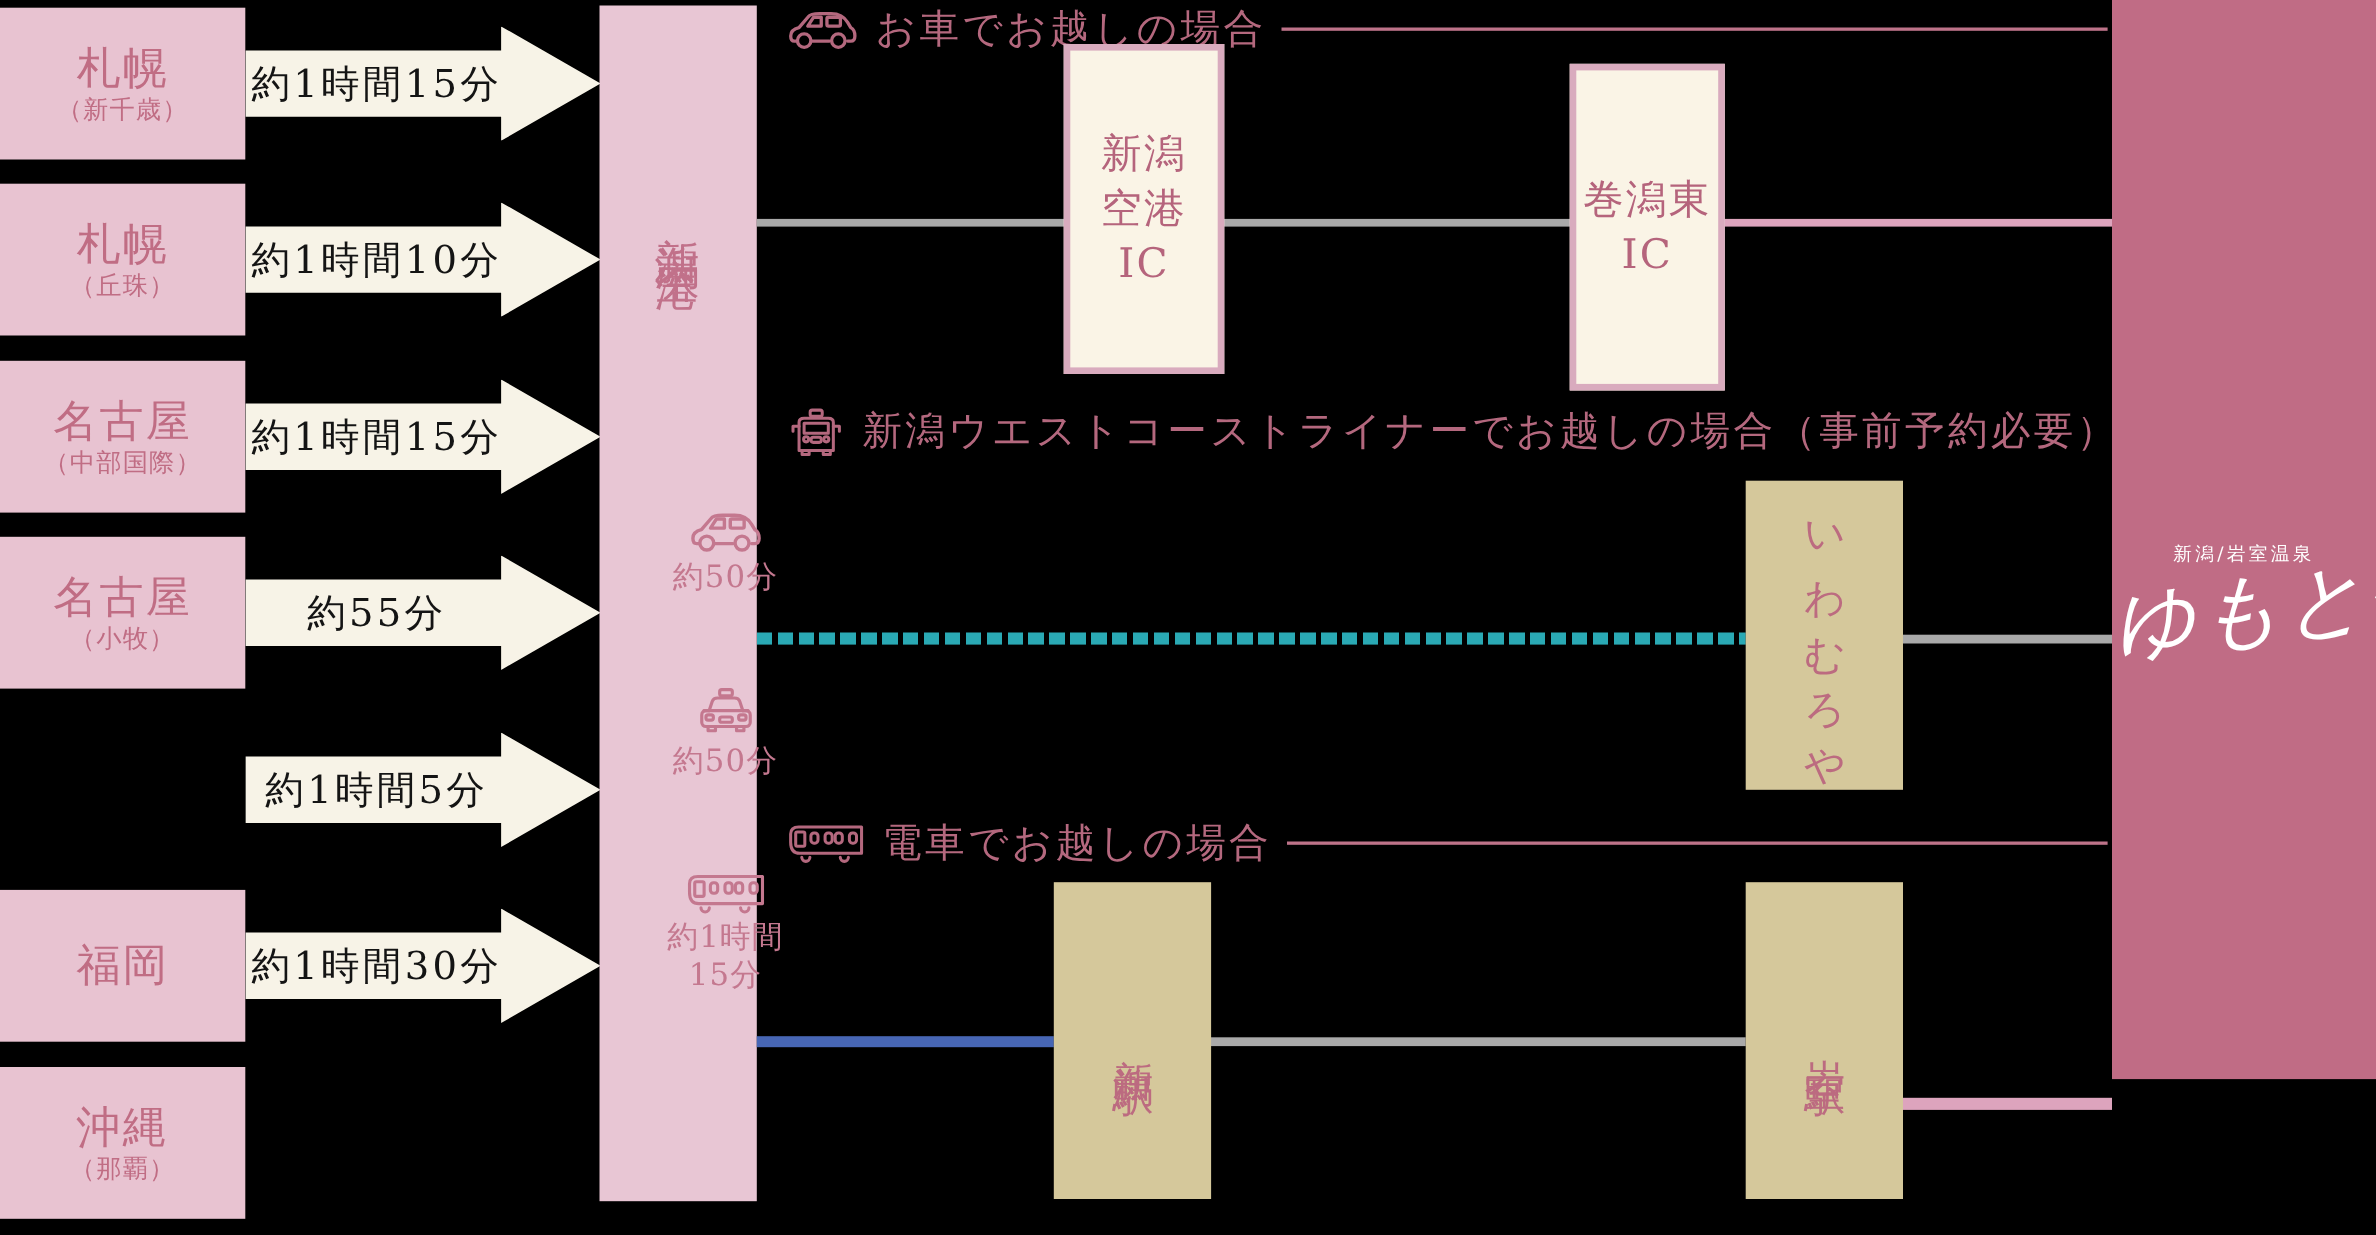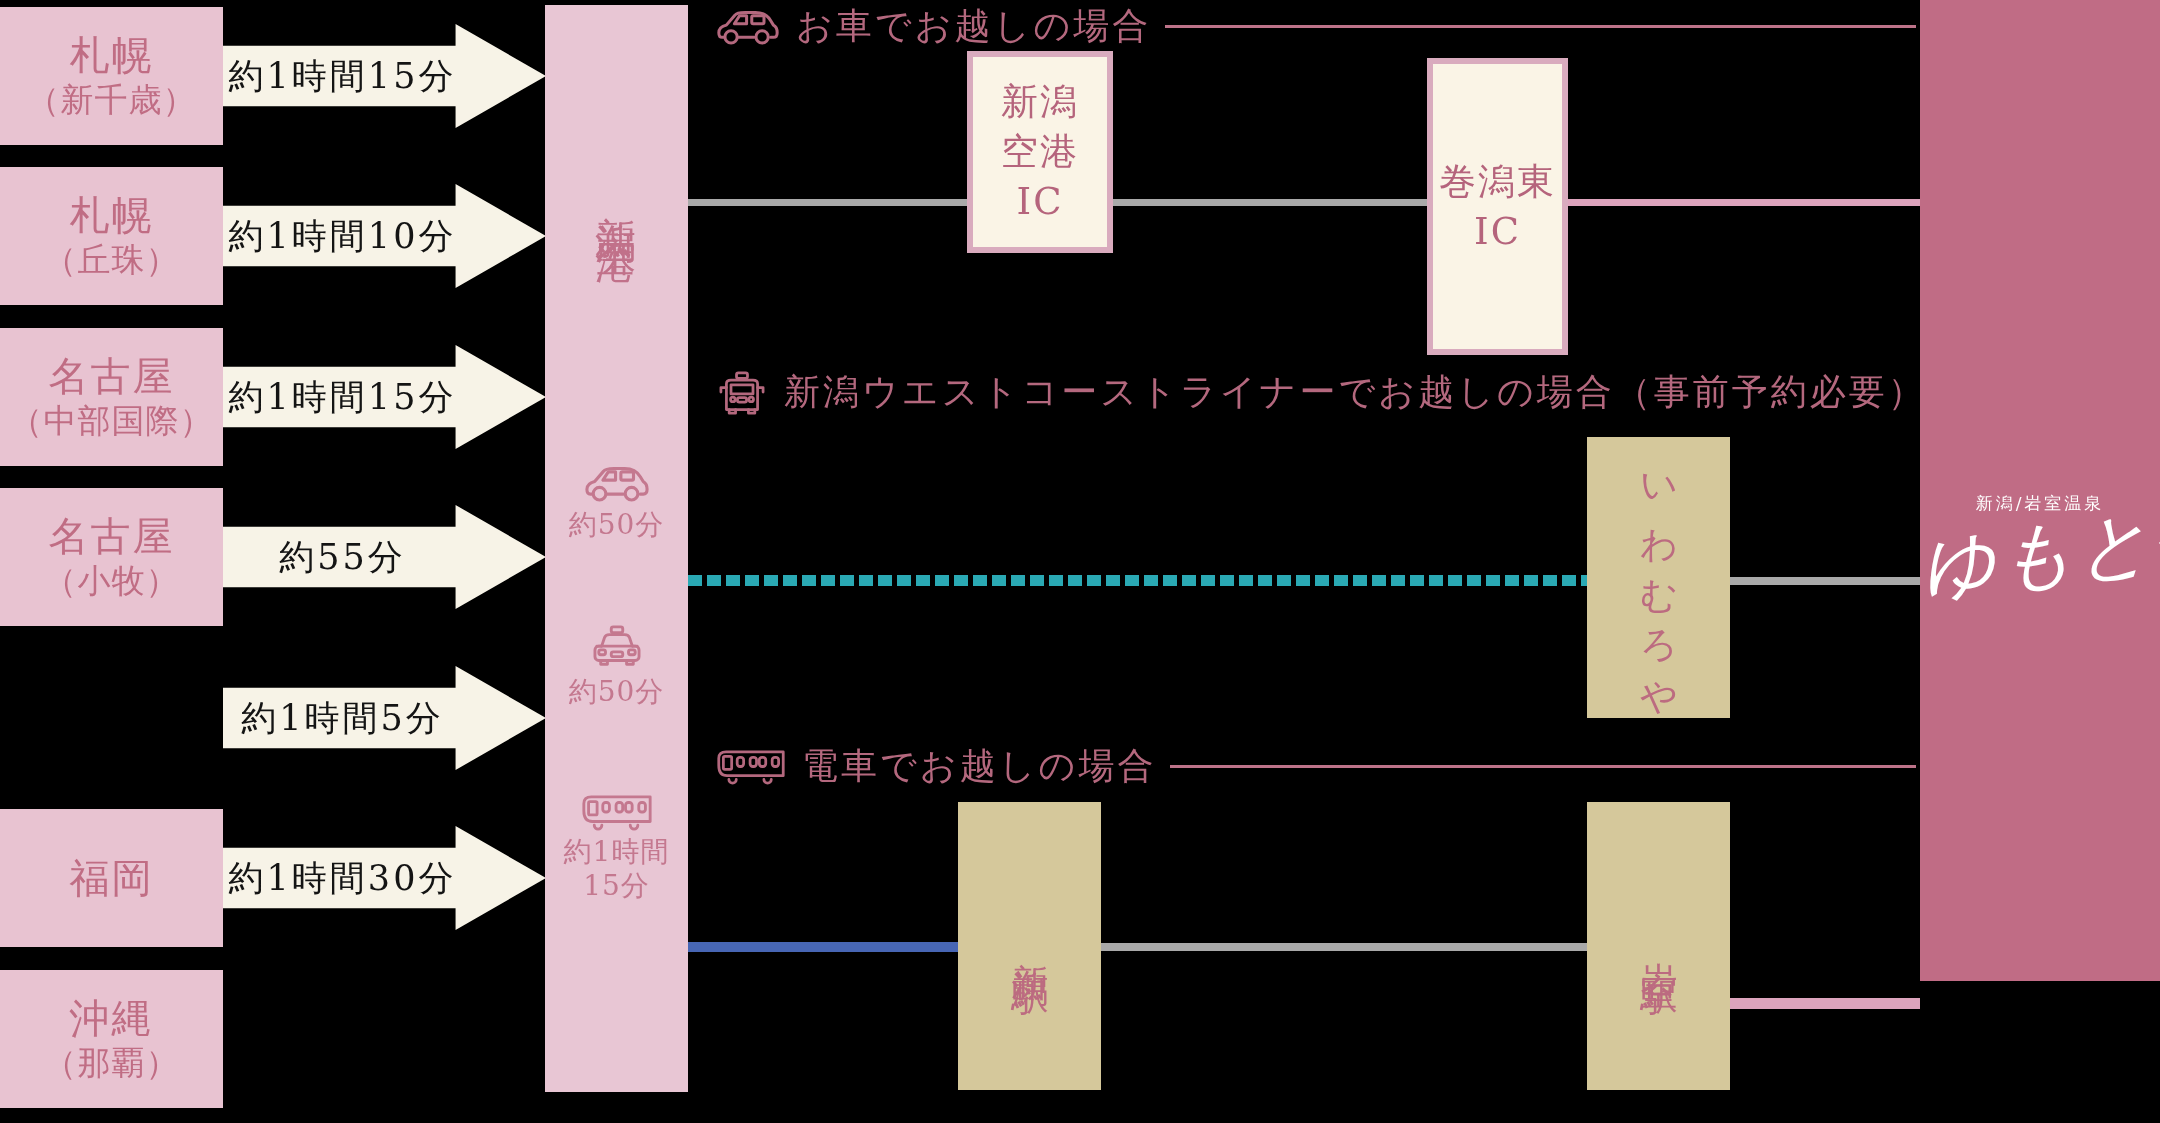--- a/index.html
+++ b/index.html
@@ -7,42 +7,42 @@
     position:relative;width:2160px;height:1123px;overflow:hidden;background:#000;
     font-family:"DejaVu Serif","Liberation Serif",serif;
   }
   
   .origin-box{
     position:absolute;left:0;width:223px;height:138px;background:#e8c3d1;color:#c06d84;
     display:flex;flex-direction:column;align-items:center;justify-content:center;
     line-height:1.22;text-align:center;
   }
   .origin-name{font-size:40px;letter-spacing:2px;}
-  .origin-sub{font-size:33px;letter-spacing:1px;}
+  .origin-sub{font-size:23px;letter-spacing:1px;}
   .origin-sub:empty{display:none;}
   
   .flight-arrow{
     position:absolute;left:223px;width:323px;height:104px;background:#f7f3e7;
     clip-path:polygon(0 21%,72% 21%,72% 0,100% 50%,72% 100%,72% 79%,0 79%);
   }
   .flight-arrow .arrow-label{
     position:absolute;left:0;top:0;width:74%;height:100%;
     display:flex;align-items:center;justify-content:center;
     font-size:35px;color:#141414;letter-spacing:3px;white-space:nowrap;
   }
   
   .airport-col{position:absolute;left:545px;top:5px;width:143px;height:1087px;background:#e8c6d4;}
   .airport-name{
     position:absolute;top:178px;left:50%;transform:translateX(-50%);
     writing-mode:vertical-rl;text-orientation:upright;
     color:#c1718a;font-size:41px;letter-spacing:9px;white-space:nowrap;
   }
   .transfer{
     position:absolute;left:0;width:100%;display:flex;flex-direction:column;
-    align-items:center;gap:4px;color:#c4788f;
+    align-items:center;gap:4px;color:#c4788f;padding-left:43px;
   }
   .transfer .transfer-time{font-size:28px;letter-spacing:1px;text-align:center;line-height:1.2;max-width:118px;}
   
   .route-header{position:absolute;left:716px;width:1200px;display:flex;align-items:center;color:#b4687e;}
   .route-header .header-label{white-space:nowrap;letter-spacing:3px;margin-left:16px;}
   .route-header .header-rule{flex:1;height:3px;background:#bd7389;margin-left:14px;}
   
   .line{position:absolute;}
   .line-gray{background:#a9a9a9;}
   .line-blue{background:#4766b4;}
@@ -184,21 +184,21 @@
       </svg>
     </span>
     <span class="header-label">お車でお越しの場合</span>
     <span class="header-rule"></span>
   </div>
 
   <div class="line line-gray" style="left:688px;top:199px;width:280px;height:7px"></div>
   <div class="line line-gray" style="left:1112px;top:199px;width:316px;height:7px"></div>
   <div class="line line-rose" style="left:1567px;top:199px;width:353px;height:7px"></div>
 
-  <div class="ic-box" style="left:967px;top:51px;width:146px;height:202px">
+  <div class="ic-box" style="left:967px;top:40px;width:146px;height:300px">
     <span>新潟</span>
     <span>空港</span>
     <span>IC</span>
   </div>
   <div class="ic-box" style="left:1427px;top:58px;width:141px;height:297px">
     <span>巻潟東</span>
     <span>IC</span>
   </div>
 
   <div class="route-header" style="top:368px;font-size:36px">

